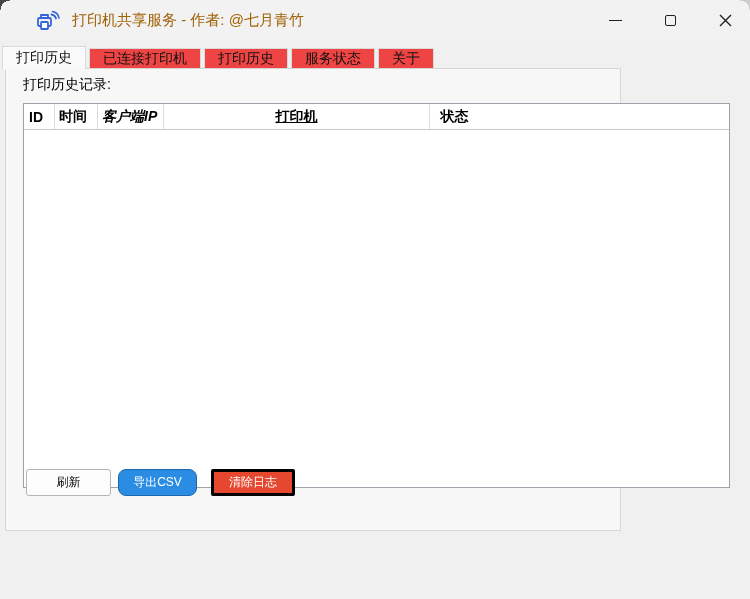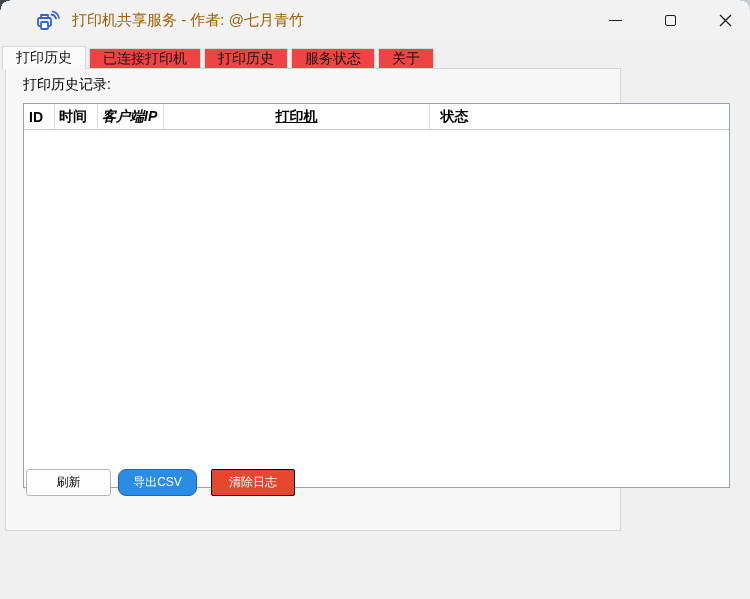--- a/index.html
+++ b/index.html
@@ -48,21 +48,21 @@
   .col-file{width:262px;justify-content:center;}
   .col-printer{width:266px;justify-content:center;text-decoration:underline;}
   .col-status{width:33px;justify-content:center;}
   .lv-body{flex:1;background:#fff;}
 
   
   .btn{position:absolute;top:400px;height:27px;font-size:12px;display:flex;
        align-items:center;justify-content:center;cursor:default;}
   .btn-refresh{left:20px;width:85px;background:#fdfdfd;border:1px solid #b5b5b5;border-radius:3px;color:#000;}
   .btn-export{left:112px;width:79px;background:var(--accent-blue);border:1px solid #1c66ae;border-radius:8px;color:#fff;}
-  .btn-clear{left:205px;width:84px;background:var(--danger-red);border:1px solid #000000;border-radius:2px;color:#fff;}
+  .btn-clear{left:205px;width:84px;background:var(--danger-red);border:3px solid #000000;border-radius:2px;color:#fff;}
 
   
   .footer{position:absolute;left:0;top:531px;width:750px;height:68px;background:#f0f0f0;}
 </style>
 </head>
 <body>
 
 <div id="window">
 
   <div class="titlebar">

